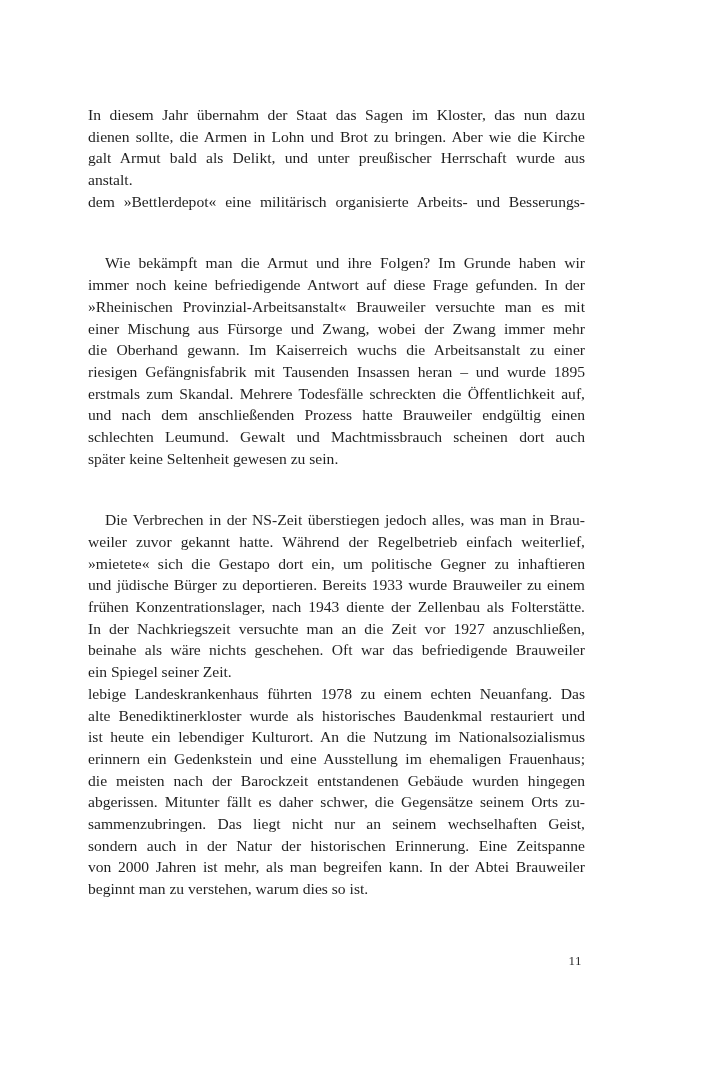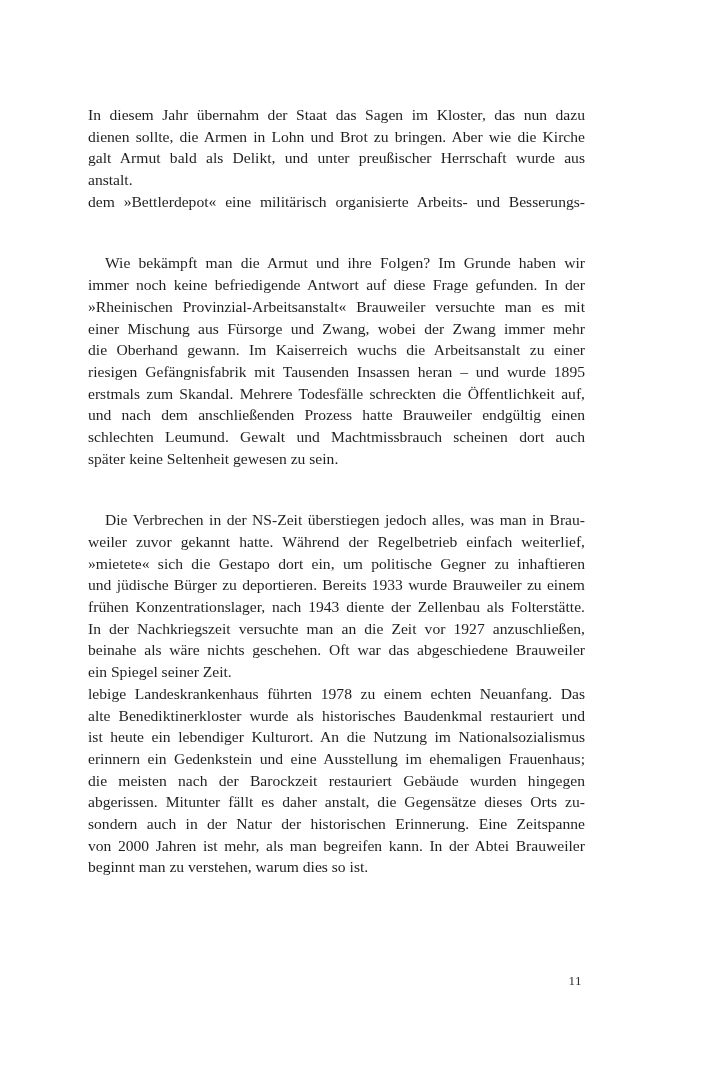--- a/index.html
+++ b/index.html
@@ -41,21 +41,20 @@
   }
   .folio {
     position: absolute;
     left: 88px;
     top: 953px;
     width: 494px;
     text-align: right;
     font-size: 13px;
     letter-spacing: 0.5px;
     color: #2d2d2d;
-    margin-top: 20px;
   }
 </style>
 </head>
 <body>
 
 <div class="page">
   <div class="text-block">
       <div class="line">In diesem Jahr übernahm der Staat das Sagen im Kloster, das nun dazu</div>
       <div class="line">dienen sollte, die Armen in Lohn und Brot zu bringen. Aber wie die Kirche</div>
       <div class="line">galt Armut bald als Delikt, und unter preußischer Herrschaft wurde aus</div>
@@ -70,26 +69,27 @@
       <div class="line">erstmals zum Skandal. Mehrere Todesfälle schreckten die Öffentlichkeit auf,</div>
       <div class="line">und nach dem anschließenden Prozess hatte Brauweiler endgültig einen</div>
       <div class="line">schlechten Leumund. Gewalt und Machtmissbrauch scheinen dort auch</div>
       <div class="line last">später keine Seltenheit gewesen zu sein.</div>
       <div class="line indent">Die Verbrechen in der NS-Zeit überstiegen jedoch alles, was man in Brau-</div>
       <div class="line">weiler zuvor gekannt hatte. Während der Regelbetrieb einfach weiterlief,</div>
       <div class="line">»mietete« sich die Gestapo dort ein, um politische Gegner zu inhaftieren</div>
       <div class="line">und jüdische Bürger zu deportieren. Bereits 1933 wurde Brauweiler zu einem</div>
       <div class="line">frühen Konzentrationslager, nach 1943 diente der Zellenbau als Folterstätte.</div>
       <div class="line">In der Nachkriegszeit versuchte man an die Zeit vor 1927 anzuschließen,</div>
-      <div class="line">beinahe als wäre nichts geschehen. Oft war das abgeschiedene Brauweiler</div>
+      <div class="line">beinahe als wäre nichts geschehen. Oft war das befriedigende Brauweiler</div>
       <div class="line last">ein Spiegel seiner Zeit.</div>
       <div class="line">lebige Landeskrankenhaus führten 1978 zu einem echten Neuanfang. Das</div>
       <div class="line">alte Benediktinerkloster wurde als historisches Baudenkmal restauriert und</div>
       <div class="line">ist heute ein lebendiger Kulturort. An die Nutzung im Nationalsozialismus</div>
       <div class="line">erinnern ein Gedenkstein und eine Ausstellung im ehemaligen Frauenhaus;</div>
-      <div class="line">die meisten nach der Barockzeit restauriert Gebäude wurden hingegen</div>
-      <div class="line">abgerissen. Mitunter fällt es daher anstalt, die Gegensätze dieses Orts zu-</div>
+      <div class="line">die meisten nach der Barockzeit entstandenen Gebäude wurden hingegen</div>
+      <div class="line">abgerissen. Mitunter fällt es daher schwer, die Gegensätze seinem Orts zu-</div>
+      <div class="line">sammenzubringen. Das liegt nicht nur an seinem wechselhaften Geist,</div>
       <div class="line">sondern auch in der Natur der historischen Erinnerung. Eine Zeitspanne</div>
       <div class="line">von 2000 Jahren ist mehr, als man begreifen kann. In der Abtei Brauweiler</div>
       <div class="line last">beginnt man zu verstehen, warum dies so ist.</div>
     </div>
   <div class="folio">11</div>
 </div>
 
 </body></html>

